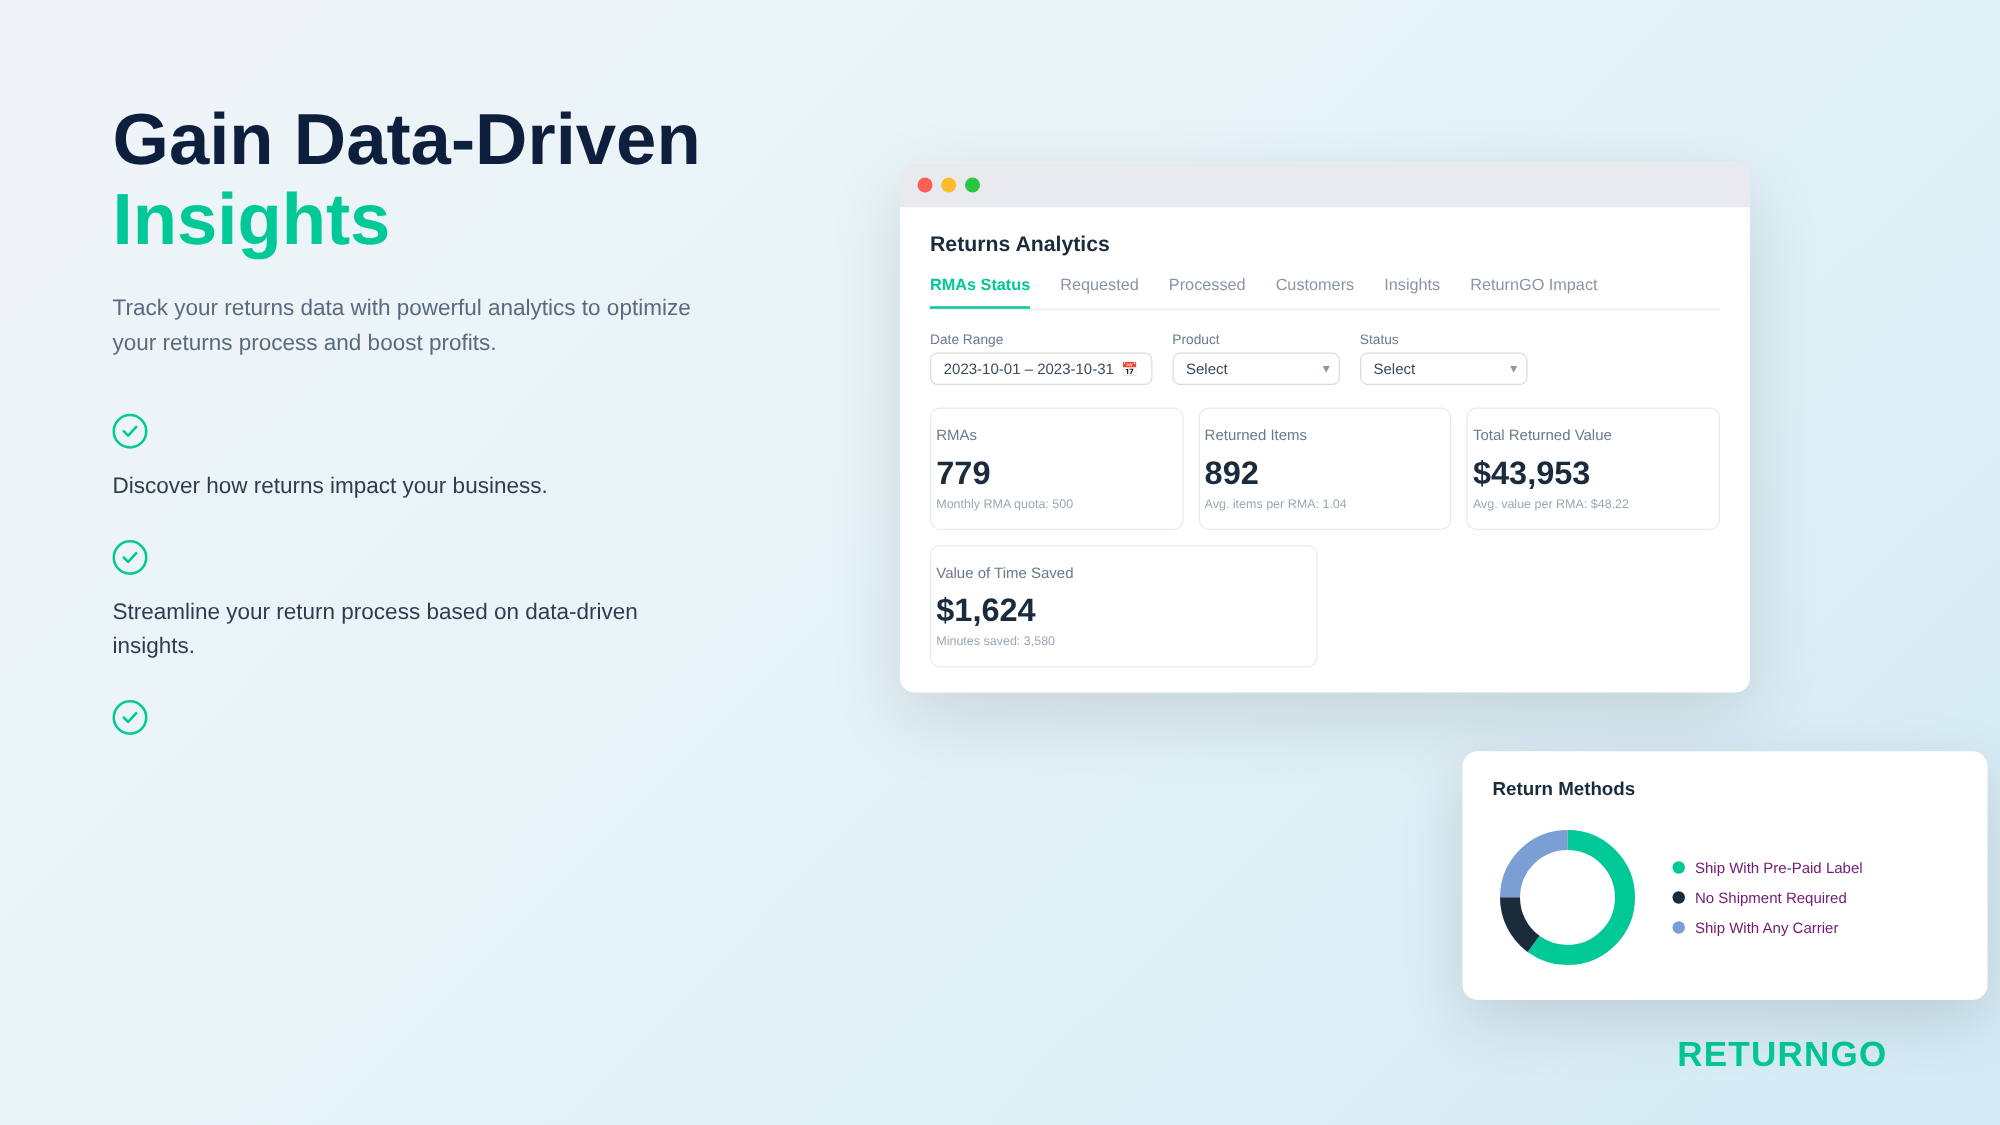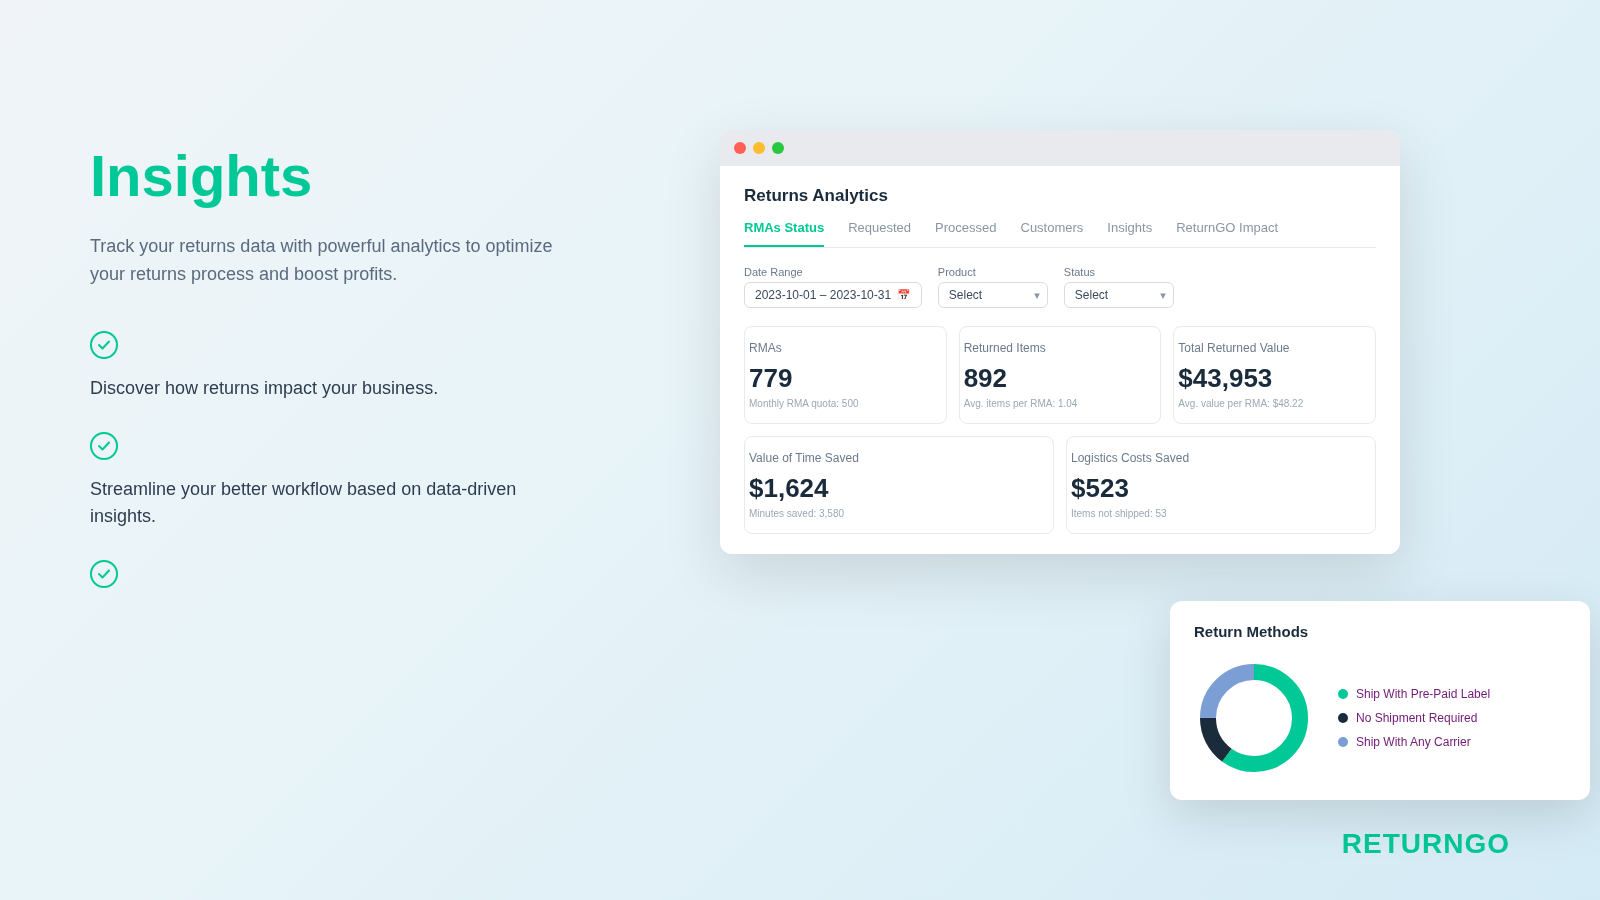--- a/index.html
+++ b/index.html
@@ -193,21 +193,21 @@
     }
 
     .filter-select {
       border: 1px solid #d8dce0;
       border-radius: 6px;
       padding: 5px 28px 5px 10px;
       font-size: 12px;
       color: #3a4a5c;
       background: white;
       appearance: none;
-      width: 110px;
+      width: 134px;
       position: relative;
     }
 
     .select-wrapper {
       position: relative;
     }
     .select-wrapper::after {
       content: '▾';
       position: absolute;
       right: 8px;
@@ -334,41 +334,41 @@
     .calendar-icon {
       font-size: 11px;
       color: #8a96a3;
     }
   </style>
 </head>
 <body>
 
 <div class="left-section">
   <h1 class="headline">
-    <br>
+    <span>Gain Data-Driven</span><br>
     <span class="headline-green">Insights</span>
   </h1>
   <p class="subtext">Track your returns data with powerful analytics to optimize your returns process and boost profits.</p>
 
   <ul class="feature-list">
     <li class="feature-item">
       <div class="check-icon">
         <svg viewBox="0 0 14 14" fill="none">
           <path d="M2 7l3.5 3.5L12 3.5" stroke="#00c896" stroke-width="2" stroke-linecap="round" stroke-linejoin="round"></path>
         </svg>
       </div>
       <span class="feature-text">Discover how returns impact your business.</span>
     </li>
     <li class="feature-item">
       <div class="check-icon">
         <svg viewBox="0 0 14 14" fill="none">
           <path d="M2 7l3.5 3.5L12 3.5" stroke="#00c896" stroke-width="2" stroke-linecap="round" stroke-linejoin="round"></path>
         </svg>
       </div>
-      <span class="feature-text">Streamline your better workflow based on data-driven insights.</span>
+      <span class="feature-text">Streamline your return process based on data-driven insights.</span>
     </li>
     <li class="feature-item">
       <div class="check-icon">
         <svg viewBox="0 0 14 14" fill="none">
           <path d="M2 7l3.5 3.5L12 3.5" stroke="#00c896" stroke-width="2" stroke-linecap="round" stroke-linejoin="round"></path>
         </svg>
       </div>
     </li>
   </ul>
 </div>
@@ -439,25 +439,20 @@
             <div class="stat-subtext">Avg. value per RMA: $48.22</div>
           </div>
         </div>
 
         <div class="stats-grid-2">
           <div class="stat-card">
             <div class="stat-label">Value of Time Saved</div>
             <div class="stat-value">$1,624</div>
             <div class="stat-subtext">Minutes saved: 3,580</div>
           </div>
-          <div class="stat-card">
-            <div class="stat-label">Logistics Costs Saved</div>
-            <div class="stat-value">$523</div>
-            <div class="stat-subtext">Items not shipped: 53</div>
-          </div>
         </div>
 
       </div>
     </div>
   </div>
 
   <div class="return-methods-card">
     <div class="return-methods-title">Return Methods</div>
     <div class="return-methods-content">
 

